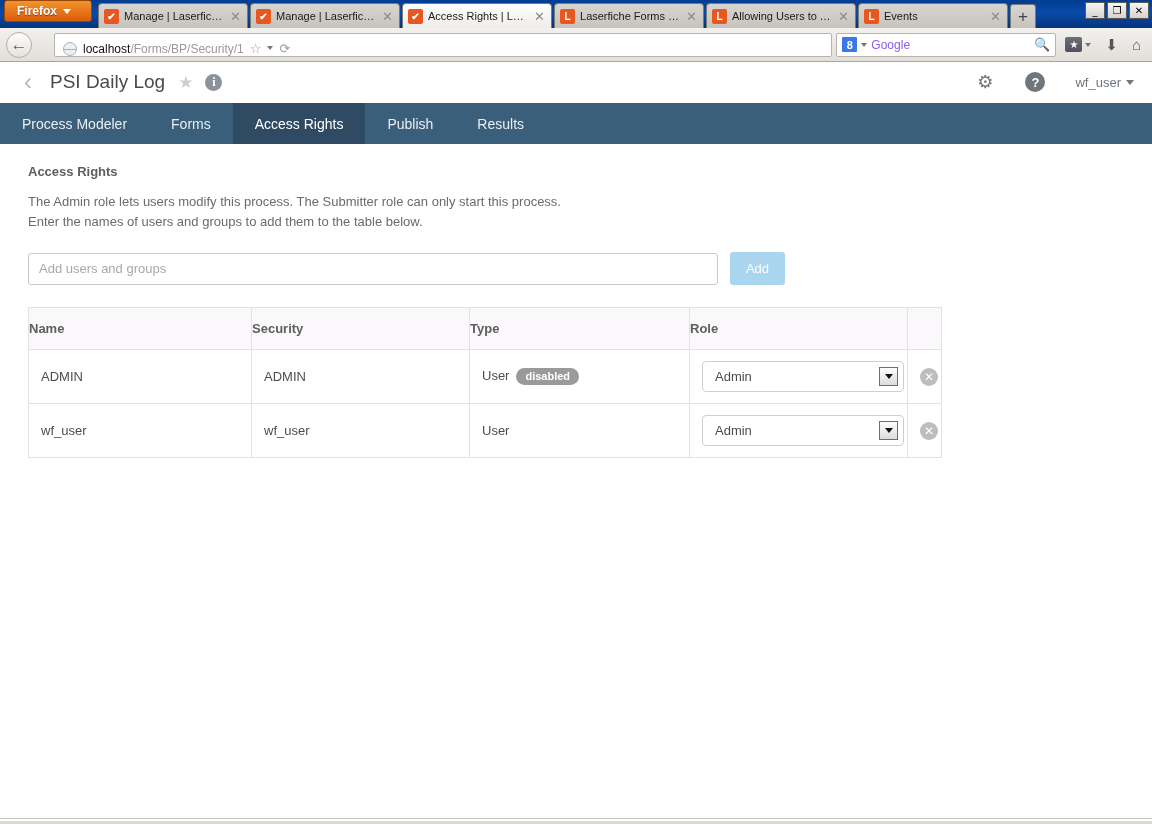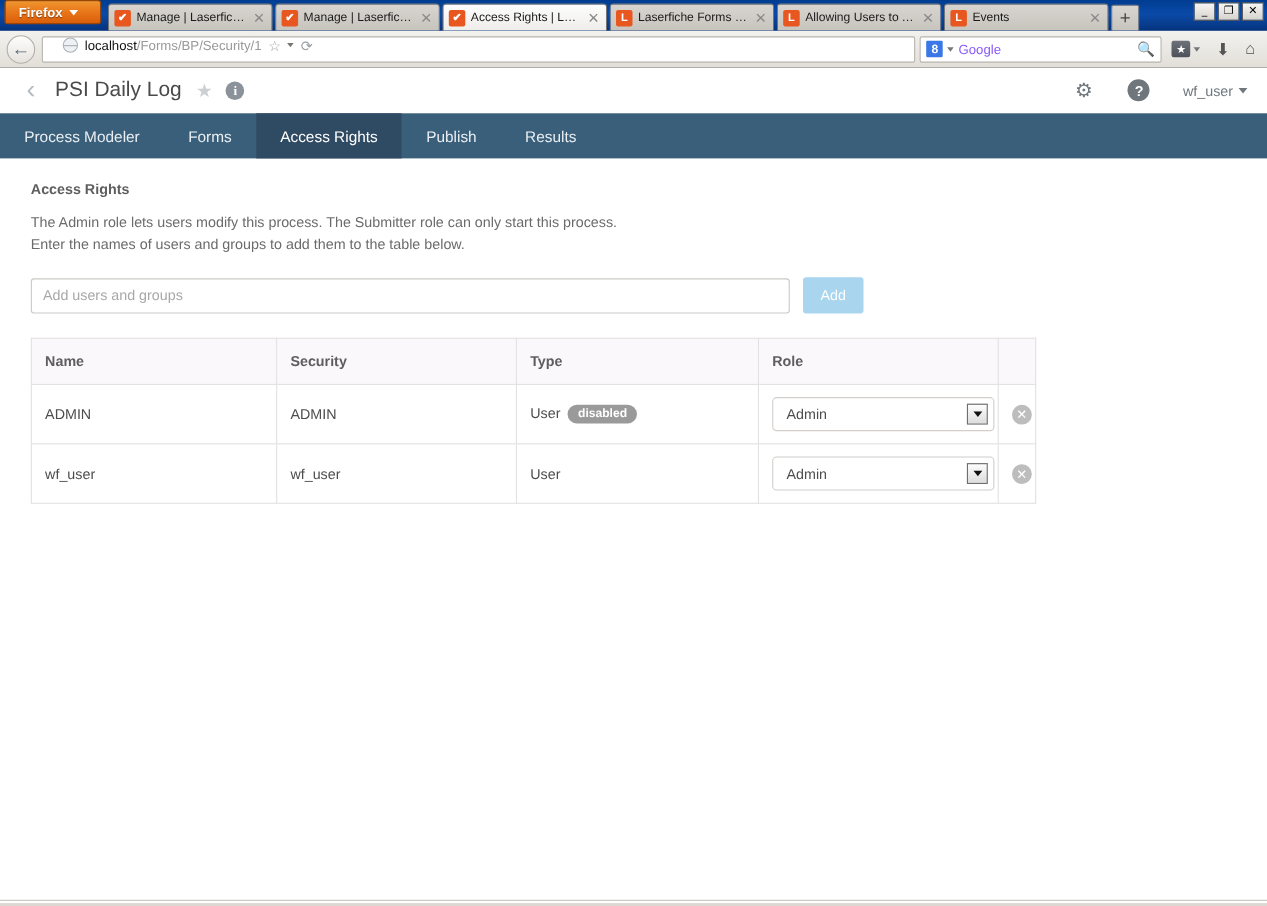--- a/index.html
+++ b/index.html
@@ -132,24 +132,25 @@
     color: #5b6470; font-size: 17px; font-weight: bold;
     margin-right: 2px;
   }
   .urlbar {
     flex: 1 1 auto;
     height: 24px;
     background: #ffffff;
     border: 1px solid #b8b4ad;
     border-radius: 2px;
     display: flex;
-    align-items: flex-start;
-    padding: 0 18px;
+    align-items: flex-end;
+    padding: 0 8px;
     gap: 6px;
     min-width: 0;
+    margin-left: 16px;
   }
   .globe {
     width: 14px; height: 14px; border-radius: 50%;
     border: 1px solid #a8b0b8; background: #eef1f3;
     position: relative; flex: 0 0 14px;
   }
   .globe::after {
     content: ""; position: absolute; left: 0; top: 6px;
     width: 12px; height: 1px; background: #a8b0b8;
   }
@@ -275,21 +276,21 @@
   #rights-table {
     margin-top: 22px;
     border-collapse: collapse;
     width: 913px;
     table-layout: fixed;
   }
   #rights-table th {
     background: #fbf8fb;
     font-size: 13px; font-weight: bold; color: #5e5e5e;
     text-align: left;
-    padding: 11px 12px;
+    padding: 11px 0;
     border: 1px solid #e4e2e0;
     height: 42px;
   }
   #rights-table td {
     font-size: 13px; color: #4d4d4d;
     padding: 11px 12px;
     border: 1px solid #e4e2e0;
     height: 51px;
     vertical-align: middle;
     background: #ffffff;

